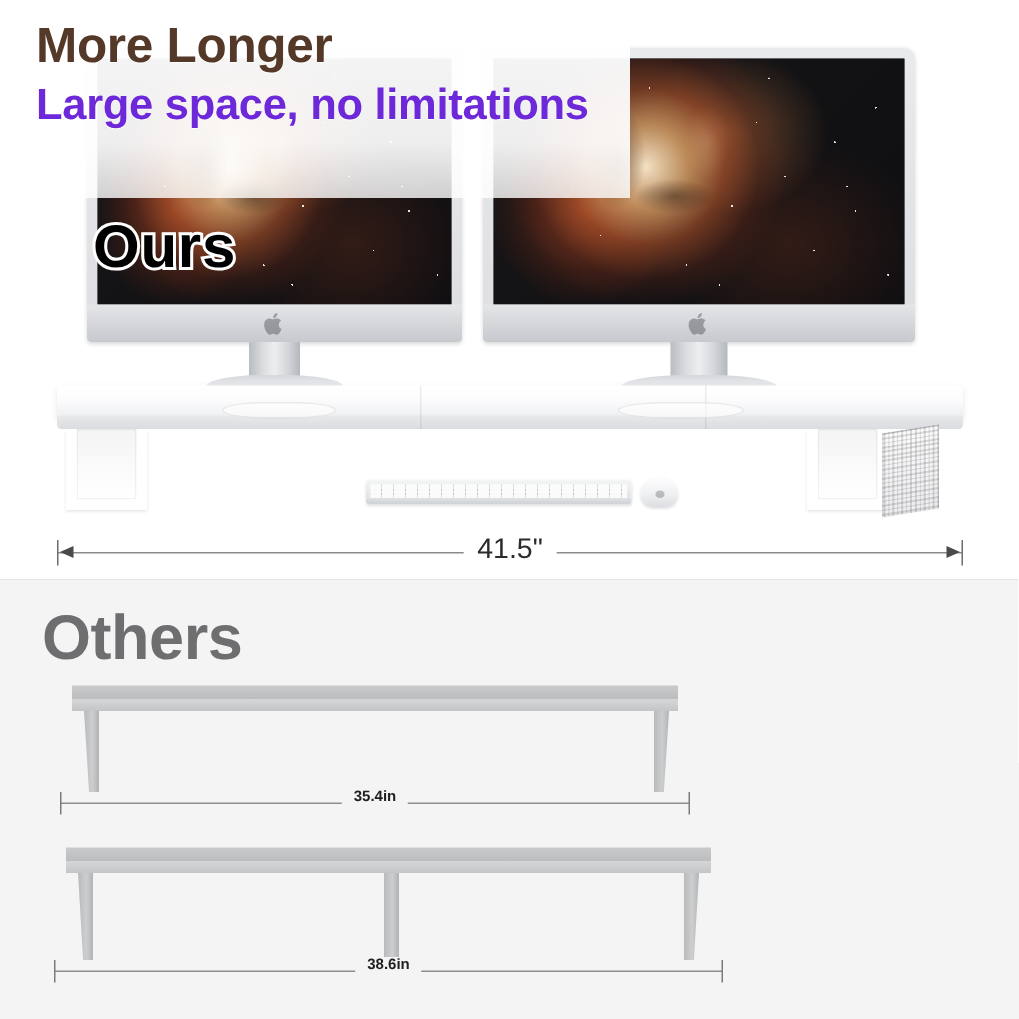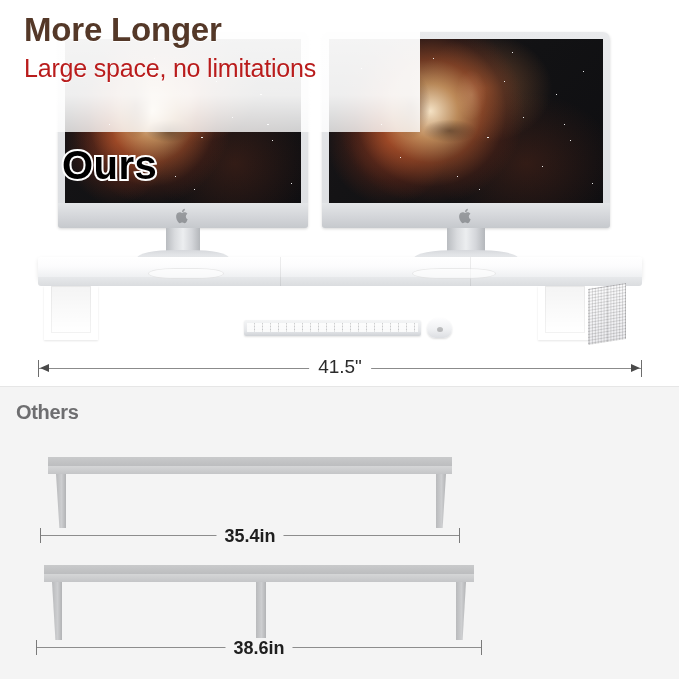--- a/index.html
+++ b/index.html
@@ -201,43 +201,43 @@
     position:absolute; inset:0;
     background:linear-gradient(180deg,rgba(255,255,255,.97) 0%,rgba(255,255,255,.93) 72%,rgba(255,255,255,.80) 100%);
   }
   #title-main{
     position:absolute; left:24px; top:11px;
     font-size:33px; font-weight:bold; color:#543828; letter-spacing:-.2px;
     text-shadow:0 1px 0 rgba(255,255,255,.95);
   }
   #title-sub{
     position:absolute; left:24px; top:54px;
-    font-size:25px; font-weight:normal; color:#b91c1c; letter-spacing:-.2px;
+    font-size:29px; font-weight:bold; color:#6d28d9; letter-spacing:-.2px;
     text-shadow:0 1px 0 rgba(255,255,255,.9);
   }
   #title-desc{
     position:absolute; left:24px; top:88px; width:392px;
     font-size:14.5px; line-height:17px; color:#2e2e30;
     text-shadow:0 1px 0 rgba(255,255,255,.85);
   }
 
   
   #divider{
     position:absolute; left:0; top:386px; width:679px; height:1px;
     background:#e6e6e6;
   }
 
   
   #others-section{
     position:absolute; left:0; top:387px; width:679px; height:292px;
     background:#f4f4f4; overflow:hidden;
   }
   #others-title{
-    position:absolute; left:16px; top:14px;
-    font-size:20px; font-weight:bold; color:#6e6e70; letter-spacing:-.3px;
+    position:absolute; left:28px; top:14px;
+    font-size:42px; font-weight:bold; color:#6e6e70; letter-spacing:-.3px;
   }
 
   
   .gshelf-top{
     position:absolute; height:9px;
     background:linear-gradient(180deg,#c9cacb 0%,#bcbdbf 100%);
   }
   .gshelf-front{
     position:absolute; height:8px;
     background:linear-gradient(180deg,#d5d6d7 0%,#c4c5c7 100%);
@@ -262,21 +262,21 @@
   #legB-left    { left:52px;  top:195x; top:195px; height:58px; }
   #legB-mid     { left:256px; top:195px; height:58px; }
   #legB-right   { left:456px; top:195px; height:58px; }
   #dimB{ position:absolute; left:36px; top:252px; width:446px; height:18px; }
 
   .dim-rule-g{ position:absolute; left:0; right:0; top:8px; height:1px; background:#8d8d8d; }
   .dim-cap-g{ position:absolute; top:1px; width:1px; height:15px; background:#7a7a7a; }
   .dim-label-g{
     position:absolute; left:50%; top:-1px; transform:translateX(-50%);
     background:#f4f4f4; padding:0 8px;
-    font-size:18px; font-weight:bold; color:#1f1f1f;
+    font-size:10px; font-weight:bold; color:#1f1f1f;
   }
 </style>
 </head>
 <body>
 
 <div id="ours-section">
 
   <div class="monitor" id="mon-left">
     <div class="mon-body"></div>
     <div class="mon-screen">

